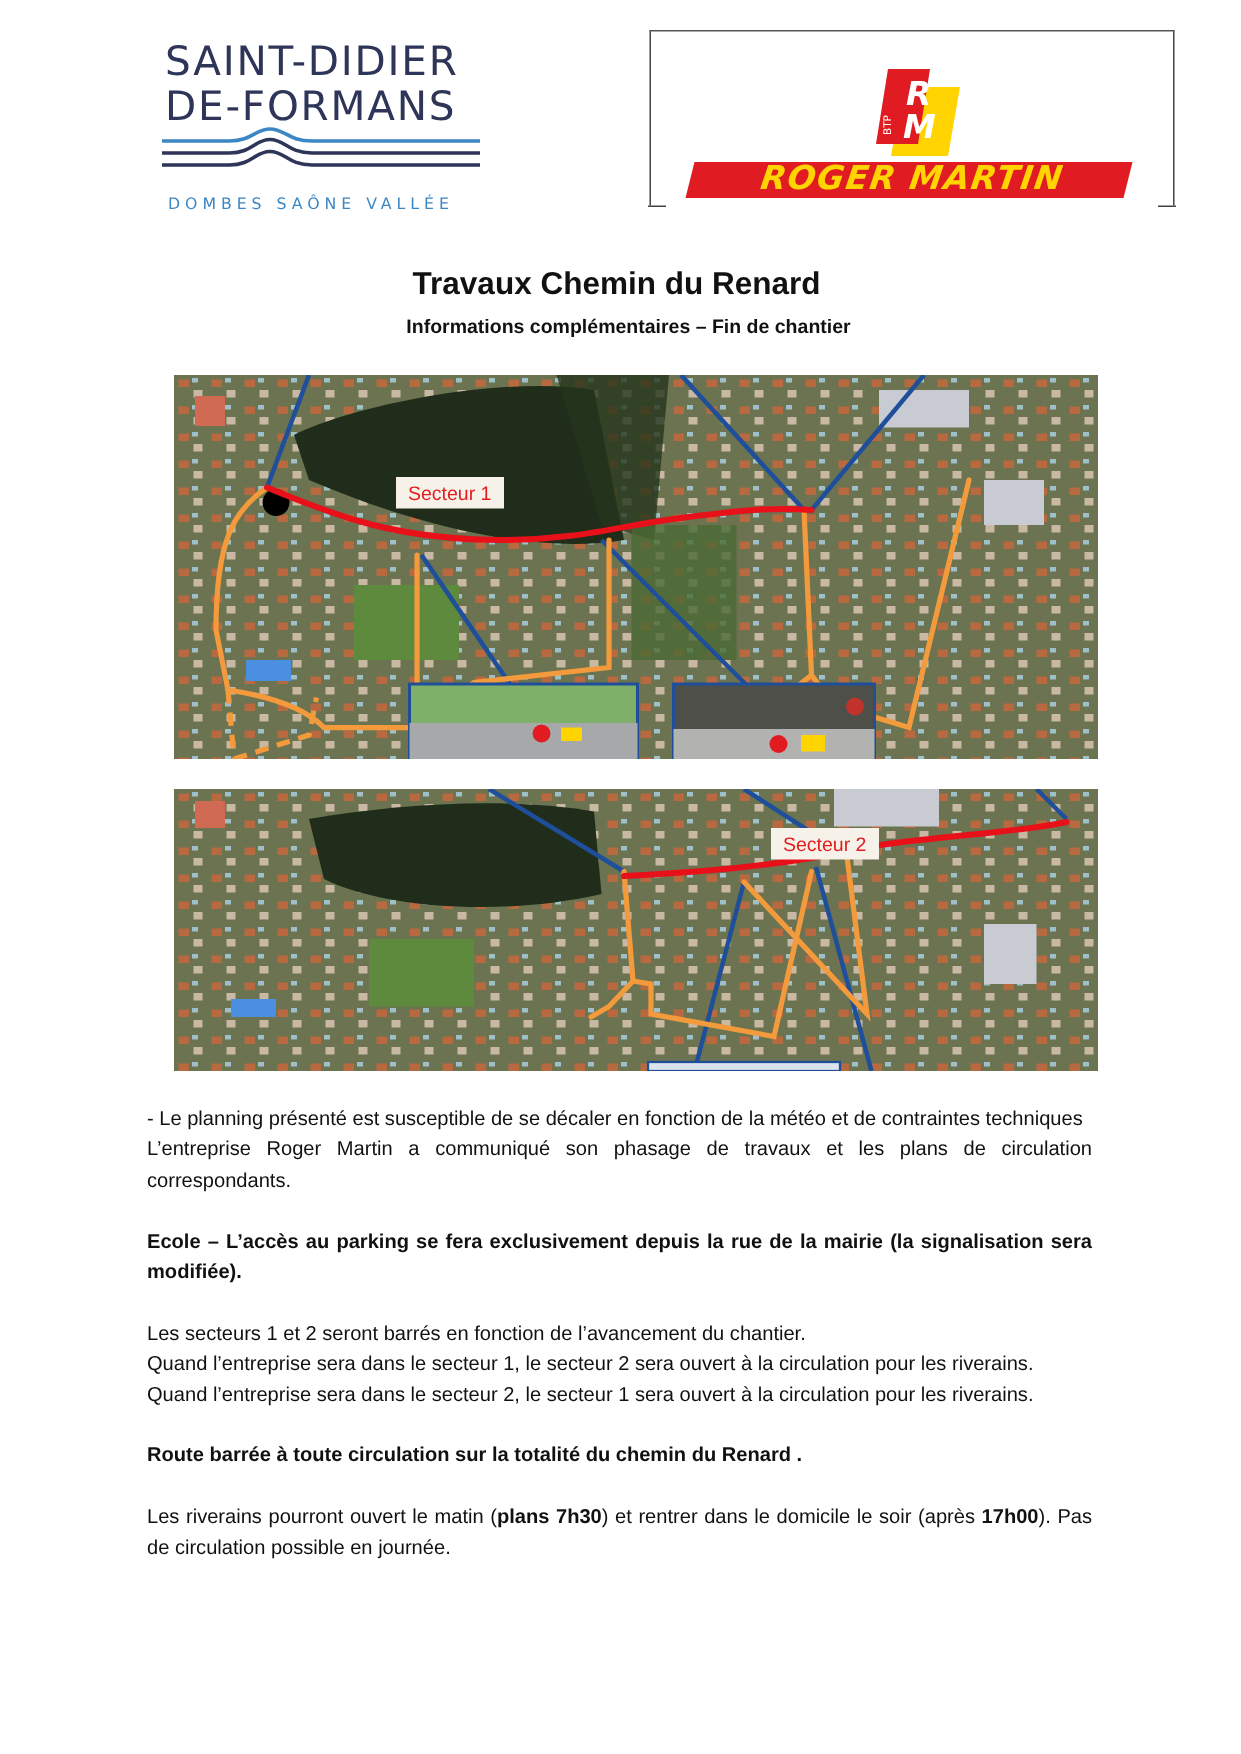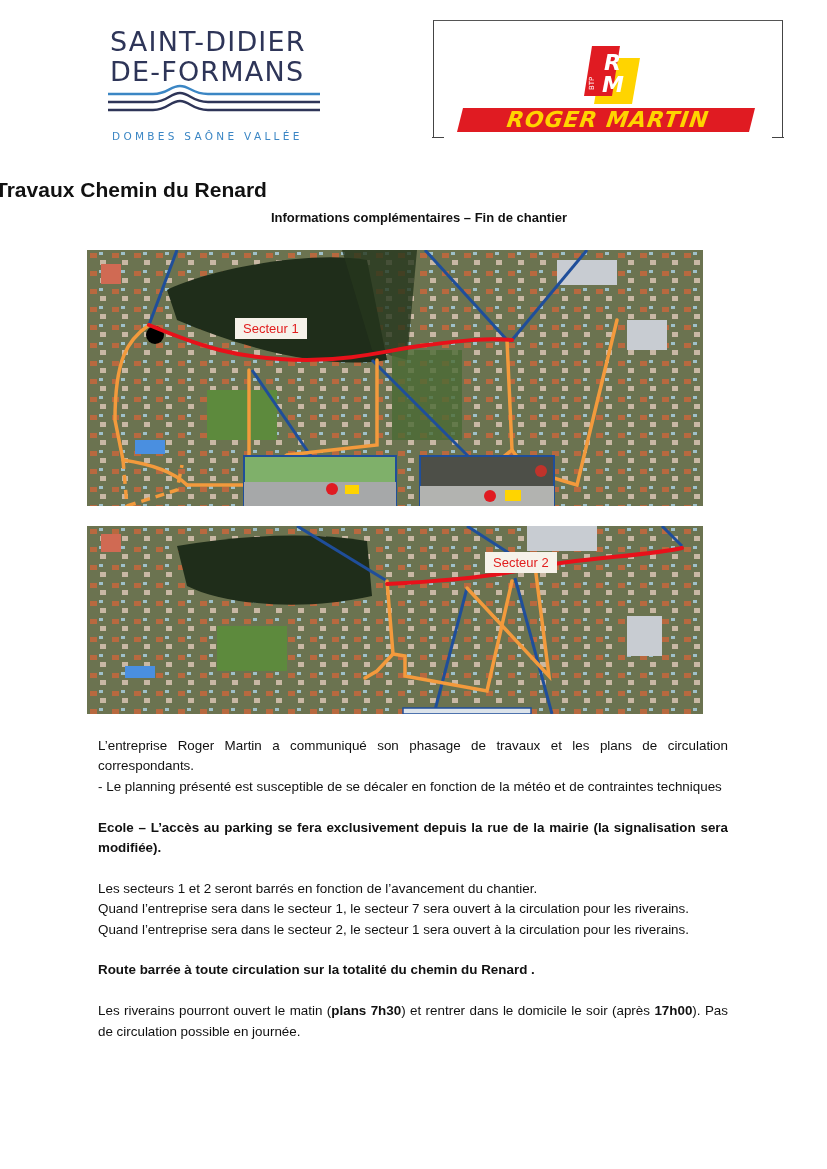--- a/index.html
+++ b/index.html
@@ -25,28 +25,28 @@
   .logo-right .tick-r { position: absolute; right: -2px; bottom: -1px; width: 12px; height: 1.5px; background:#444; }
   .rm-emblem { position: absolute; left: 148px; top: 25px; width: 58px; height: 58px; }
   .rm-band { position: absolute; left: 26px; top: 87px; width: 292px; height: 24px;
     background: #e01b22; transform: skewX(-14deg); }
   .rm-text { position: absolute; left: 30px; top: 87px; width: 288px; height: 24px;
     font-family: "DejaVu Sans", sans-serif; font-weight: bold; font-style: italic;
     font-size: 22px; line-height: 24px; color: #ffd400; text-align: center; letter-spacing: 1px;
     transform: skewX(-8deg); white-space: nowrap; }
 
   
-  .title { left: 0; width: 827px; top: 178px; font-weight: bold;
+  .title { left: 0; width: 827px; top: 178px; text-align: center; font-weight: bold;
     font-size: 21px; color: #111; padding-left: 0px; }
   .title span { margin-left: -5px; }
   .subtitle { left: 0; width: 827px; top: 210px; text-align: center; font-weight: bold;
     font-size: 13px; color: #111; padding-left: 11px; box-sizing: border-box; }
 
   
-  .map { left: 87px; width: 616px; overflow: hidden; background: #0f766e; }
+  .map { left: 116px; width: 616px; overflow: hidden; background: #0f766e; }
   .map1 { top: 250px; height: 256px; }
   .map2 { top: 526px; height: 188px; }
   .map svg { display: block; }
   .sector-label { position: absolute; background: #f6f2ea; color: #e11d1d;
     font-size: 13px; padding: 2px 8px; line-height: 17px; white-space: nowrap; }
 
   
   .body { left: 98px; width: 630px; top: 736px; font-size: 13.4px; line-height: 20.4px; color: #111; }
   .body p { margin: 0; text-align: justify; }
   .body .gap { height: 20.4px; }
@@ -165,25 +165,25 @@
       <path d="M306 128 L290 145 L278 152"></path>
       <path d="M380 62 L462 150 L448 40"></path>
     </g>
     <path d="M300 58 C340 56 400 52 445 42 C490 32 560 30 595 22" stroke="#e8111a" stroke-width="4" fill="none" stroke-linecap="round"></path>
     <rect x="316" y="182" width="128" height="6" fill="#dce3ea" stroke="#1f4e9a" stroke-width="1.5"></rect>
   </svg>
   <div class="sector-label" style="left:398px; top:26px;">Secteur 2</div>
 </div>
 
 <div class="abs body">
+  <p>- Le planning présenté est susceptible de se décaler en fonction de la météo et de contraintes techniques</p>
   <p>L’entreprise Roger Martin a communiqué son phasage de travaux et les plans de circulation correspondants.</p>
-  <p>- Le planning présenté est susceptible de se décaler en fonction de la météo et de contraintes techniques</p>
   <div class="gap"></div>
   <p><b>Ecole – L’accès au parking se fera exclusivement depuis la rue de la mairie (la signalisation sera modifiée).</b></p>
   <div class="gap"></div>
   <p>Les secteurs 1 et 2 seront barrés en fonction de l’avancement du chantier.</p>
-  <p>Quand l’entreprise sera dans le secteur 1, le secteur 7 sera ouvert à la circulation pour les riverains.</p>
+  <p>Quand l’entreprise sera dans le secteur 1, le secteur 2 sera ouvert à la circulation pour les riverains.</p>
   <p>Quand l’entreprise sera dans le secteur 2, le secteur 1 sera ouvert à la circulation pour les riverains.</p>
   <div class="gap"></div>
   <p><b>Route barrée à toute circulation sur la totalité du chemin du Renard .</b></p>
   <div class="gap"></div>
   <p><span>Les riverains pourront ouvert le matin (</span><b>plans 7h30</b><span>) et rentrer dans le domicile le soir (après </span><b>17h00</b><span>). Pas de circulation possible en journée.</span></p>
 </div>
 
 </body></html>

